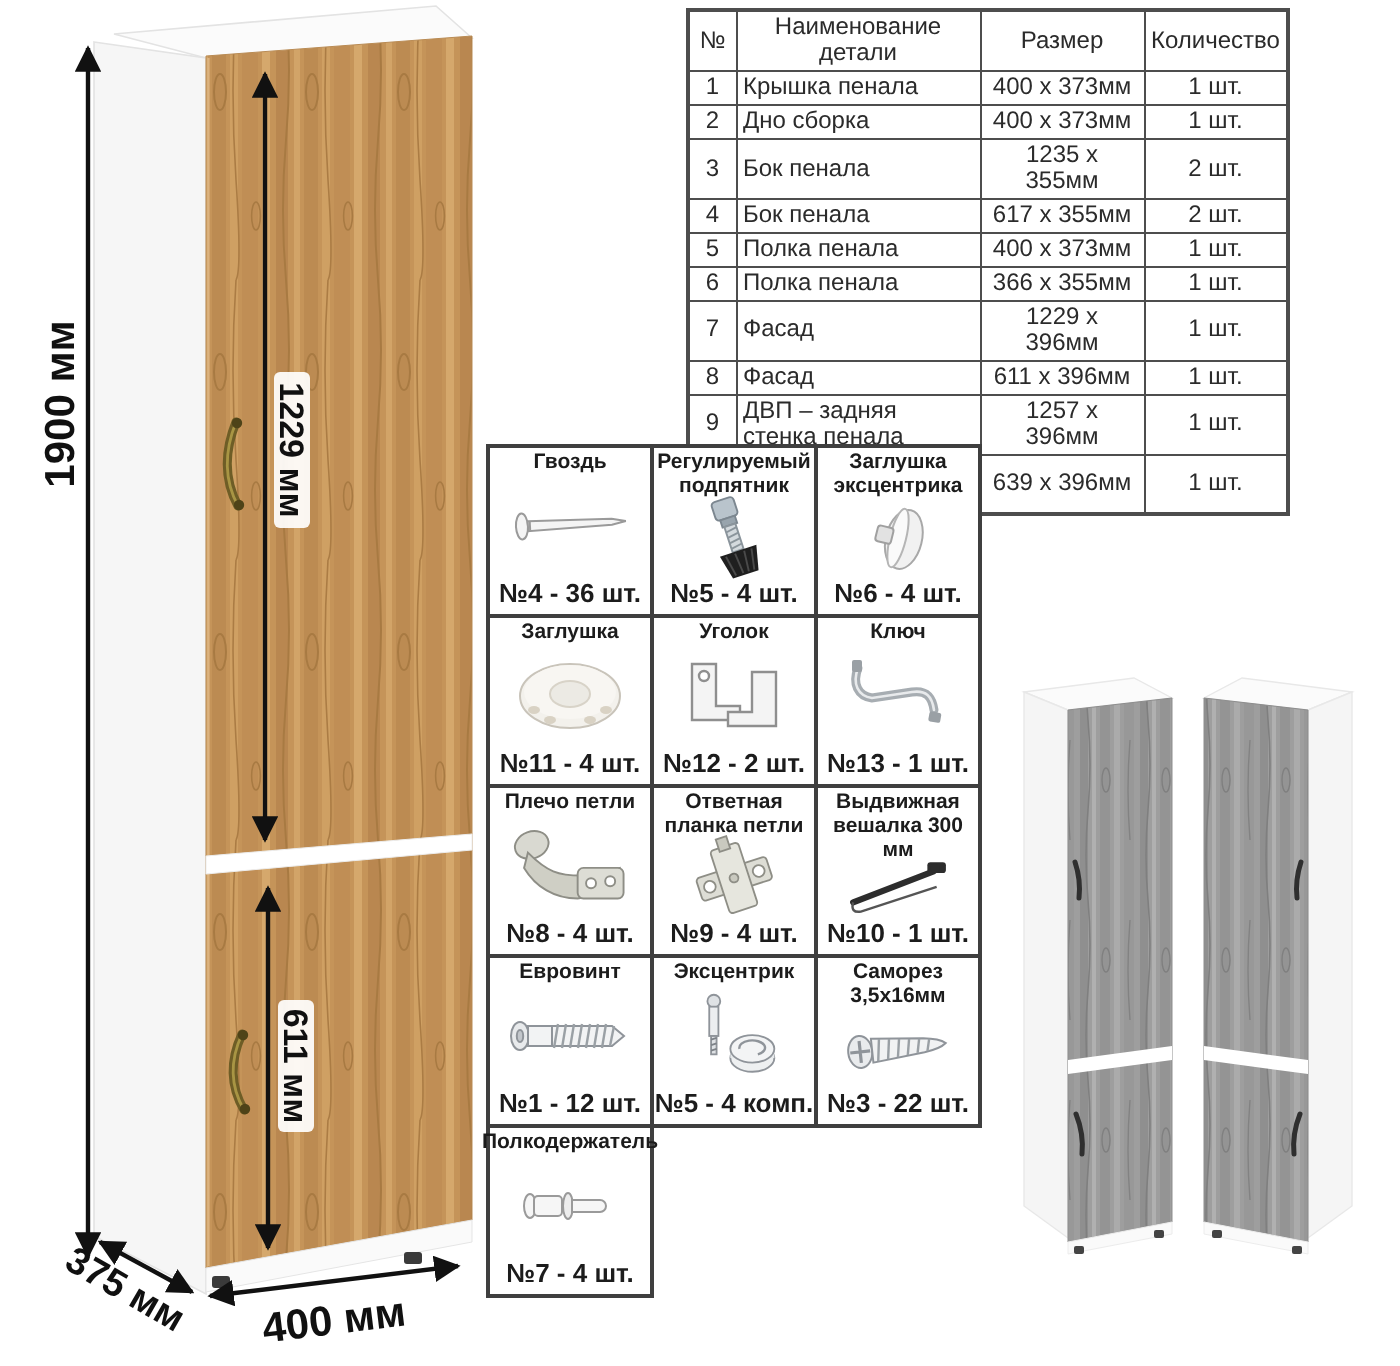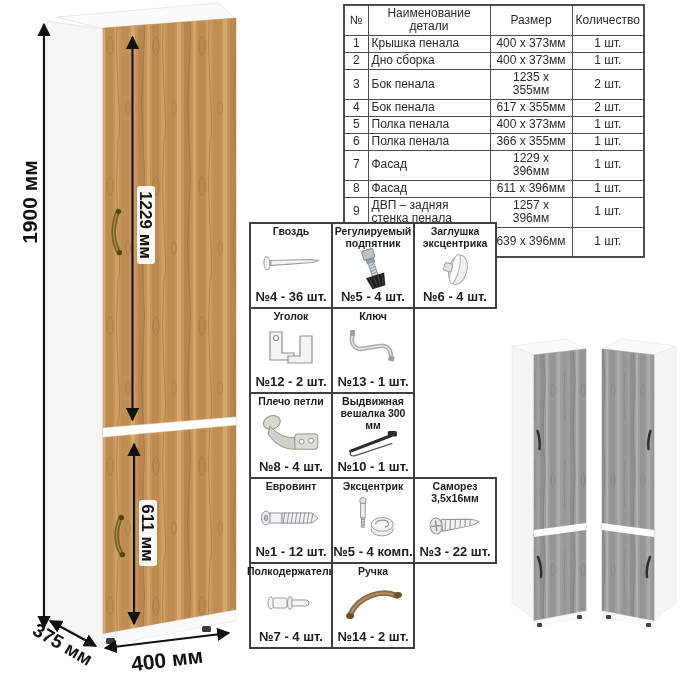--- a/index.html
+++ b/index.html
@@ -14,21 +14,21 @@
     line-height:1.12;text-align:center;font-weight:normal;height:14px;}
   .parts-table td.name{text-align:left;}
   .col-num{width:24px}.col-name{width:122px}.col-size{width:82px}.col-qty{width:70px}
 
   
   .hw-grid{position:absolute;left:243px;top:222px;}
   .hw-row{display:flex;}
   .hw-cell{width:84px;height:87px;box-sizing:border-box;border:2px solid #3f3f3f;
     background:#fff;display:flex;flex-direction:column;align-items:center;
     padding:2px 1px 3px;margin-left:-2px;}
-  .hw-cell:first-child{margin-left:6px;}
+  .hw-cell:first-child{margin-left:0;}
   .hw-row + .hw-row .hw-cell{margin-top:-2px;}
   .hw-title{font-weight:bold;font-size:10.5px;line-height:1.12;text-align:center;color:#1c1c1c;}
   .hw-icon{flex:1;display:flex;align-items:center;justify-content:center;min-height:0;}
   .hw-icon svg{max-height:44px;}
   .hw-qty{font-weight:bold;font-size:13px;color:#1c1c1c;white-space:nowrap;}
 
   
   .cab-svg{position:absolute;left:0;top:0;}
   .dim-text{font-family:"Liberation Sans",sans-serif;font-weight:bold;fill:#101010;}
 
@@ -238,20 +238,37 @@
             <ellipse cx="20" cy="22" rx="4" ry="15" fill="#fafafa" stroke="#b5b5b5"></ellipse>
             <rect x="9" y="18" width="8" height="8" rx="1.5" fill="#e2e2e2" stroke="#a0a0a0"></rect>
               </g>
             </svg>
         </div>
         <div class="hw-qty">№6 - 4 шт.</div>
       </div>
     </div>
     <div class="hw-row">
       <div class="hw-cell">
+        <div class="hw-title">Заглушка</div>
+        <div class="hw-icon">
+          <svg width="56" height="38" viewBox="0 0 56 38">
+            <ellipse cx="28" cy="19" rx="25" ry="16" fill="#f3f1ec" stroke="#c9c4ba"></ellipse>
+            <ellipse cx="28" cy="17" rx="23" ry="13.5" fill="#f8f6f2"></ellipse>
+            <ellipse cx="28" cy="18" rx="10" ry="6.5" fill="#eceae4" stroke="#d8d3c8"></ellipse>
+            <g fill="#d9d2c4">
+                <ellipse cx="10" cy="26" rx="3" ry="2"></ellipse>
+                <ellipse cx="46" cy="26" rx="3" ry="2"></ellipse>
+                <ellipse cx="18" cy="31" rx="3" ry="2"></ellipse>
+                <ellipse cx="38" cy="31" rx="3" ry="2"></ellipse>
+              </g>
+            </svg>
+        </div>
+        <div class="hw-qty">№11 - 4 шт.</div>
+      </div>
+      <div class="hw-cell">
         <div class="hw-title">Уголок</div>
         <div class="hw-icon">
           <svg width="62" height="42" viewBox="0 0 62 42">
               <g fill="#f4f4f4" stroke="#8f8f8f" stroke-width="1.2">
             <path d="M10,5 L22,5 L22,26 L34,26 L34,33 L10,33 Z"></path>
                 <circle cx="16" cy="11" r="2.5" fill="#fff"></circle>
             <path d="M40,9 L52,9 L52,36 L28,36 L28,29 L40,29 Z"></path>
               </g>
             </svg>
         </div>
@@ -278,20 +295,36 @@
               <g stroke="#8e8e86">
             <ellipse cx="12" cy="12" rx="9" ry="7" fill="#d9d9d1" transform="rotate(-20 12 12)"></ellipse>
             <path d="M10,16 C20,26 26,28 38,28 L58,24 L58,36 L36,40 C24,40 14,34 8,24 z" fill="#cfcfc5"></path>
             <rect x="36" y="24" width="24" height="16" rx="3" fill="#ddddd5"></rect>
             <circle cx="43" cy="32" r="2.6" fill="#fff"></circle>
                 <circle cx="53" cy="31" r="2.6" fill="#fff"></circle>
               </g>
             </svg>
         </div>
         <div class="hw-qty">№8 - 4 шт.</div>
+      </div>
+      <div class="hw-cell">
+        <div class="hw-title">Ответная планка петли</div>
+        <div class="hw-icon">
+          <svg width="54" height="44" viewBox="0 0 56 48">
+              <g transform="rotate(-18 28 24)" stroke="#8e8e86">
+            <rect x="8" y="18" width="40" height="13" rx="2" fill="#ddddd5"></rect>
+            <rect x="20" y="6" width="16" height="36" rx="2" fill="#e6e6de"></rect>
+            <circle cx="14" cy="24.5" r="3.2" fill="#fff"></circle>
+                <circle cx="42" cy="24.5" r="3.2" fill="#fff"></circle>
+            <rect x="25" y="1" width="6" height="7" fill="#c9c9bf"></rect>
+                <circle cx="28" cy="24" r="2.4" fill="#c9c9bf"></circle>
+              </g>
+            </svg>
+        </div>
+        <div class="hw-qty">№9 - 4 шт.</div>
       </div>
       <div class="hw-cell">
         <div class="hw-title">Выдвижная вешалка 300 мм</div>
         <div class="hw-icon">
           <svg width="66" height="34" viewBox="0 0 66 44">
             <rect x="52" y="4" width="12" height="7" rx="2" fill="#2d2d2d"></rect>
             <path d="M4,30 L56,10" stroke="#2d2d2d" stroke-width="4" stroke-linecap="round"></path>
             <path d="M4,30 q-2,7 5,6 L58,20" stroke="#555" stroke-width="1.6" fill="none"></path>
             <circle cx="57" cy="8" r="3" fill="#2d2d2d"></circle>
             </svg>
@@ -377,32 +410,20 @@
           <svg width="54" height="24" viewBox="0 0 54 24">
               <g stroke="#9a9a9a" fill="#f6f6f6">
             <ellipse cx="7" cy="12" rx="3" ry="6"></ellipse>
                 <rect x="9" y="7" width="14" height="10" rx="2"></rect>
             <ellipse cx="26" cy="12" rx="2.5" ry="6.5" fill="#ededed"></ellipse>
             <path d="M28,9 h14 a3,3 0 0 1 0,6 h-14 z"></path>
               </g>
             </svg>
         </div>
         <div class="hw-qty">№7 - 4 шт.</div>
-      </div>
-      <div class="hw-cell">
-        <div class="hw-title">Ручка</div>
-        <div class="hw-icon">
-          <svg width="60" height="40" viewBox="0 0 60 40">
-            <path d="M7,32 C16,12 40,6 54,13" fill="none" stroke="#8a6a42" stroke-width="5.5" stroke-linecap="round"></path>
-            <path d="M7,32 C16,12 40,6 54,13" fill="none" stroke="#b59468" stroke-width="1.8" stroke-linecap="round"></path>
-            <ellipse cx="7" cy="33" rx="4" ry="3" fill="#6d4f2c"></ellipse>
-              <ellipse cx="55" cy="12" rx="4" ry="3" fill="#6d4f2c"></ellipse>
-            </svg>
-        </div>
-        <div class="hw-qty">№14 - 2 шт.</div>
       </div>
     </div>
   </div>
 
   <svg class="var-svg" width="210" height="300" viewBox="490 330 210 300">
     <defs>
       <pattern id="gw" width="30" height="90" patternUnits="userSpaceOnUse">
         <rect width="30" height="90" fill="#9e9e9e"></rect>
         <rect x="0" width="4" height="90" fill="#8f8f8f"></rect>
         <rect x="6" width="2" height="90" fill="#b0b0b0"></rect>

